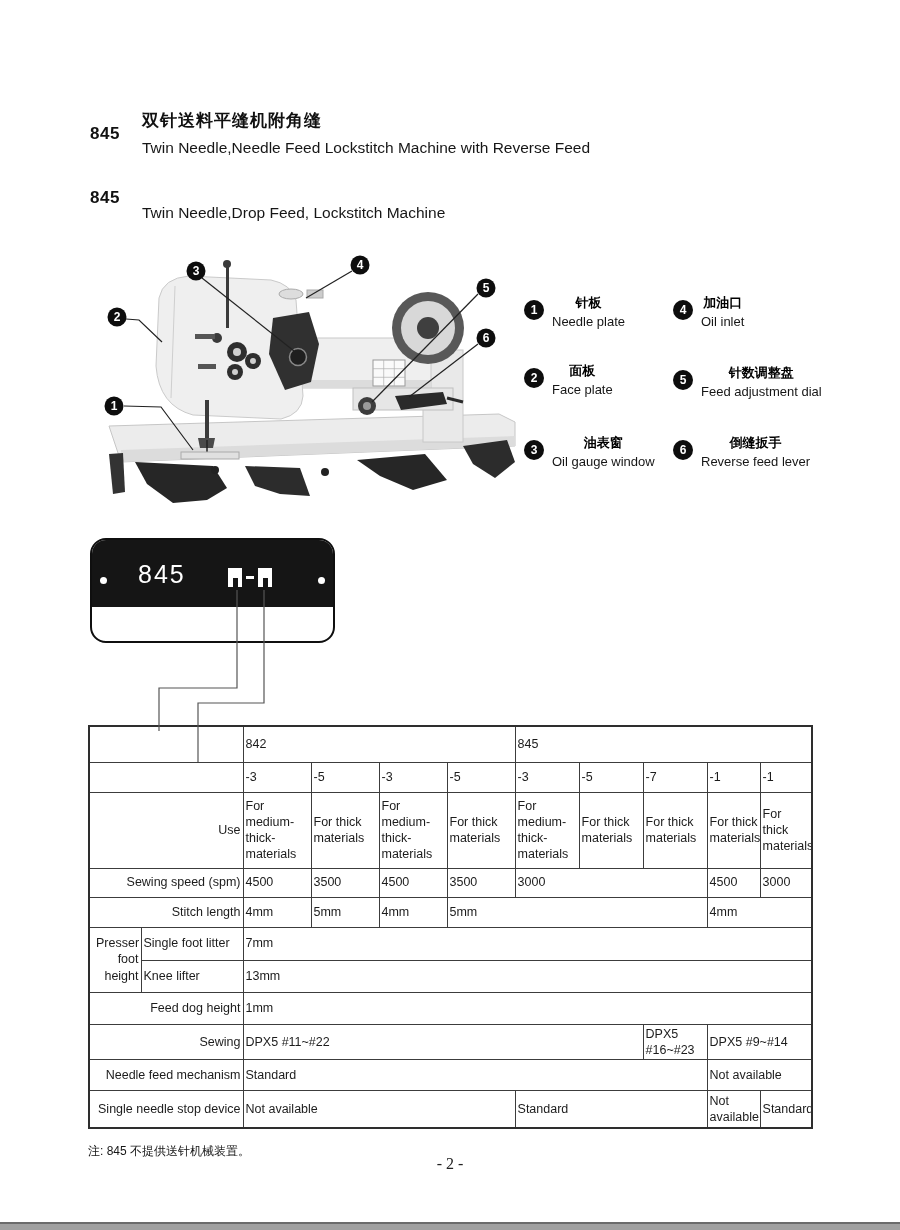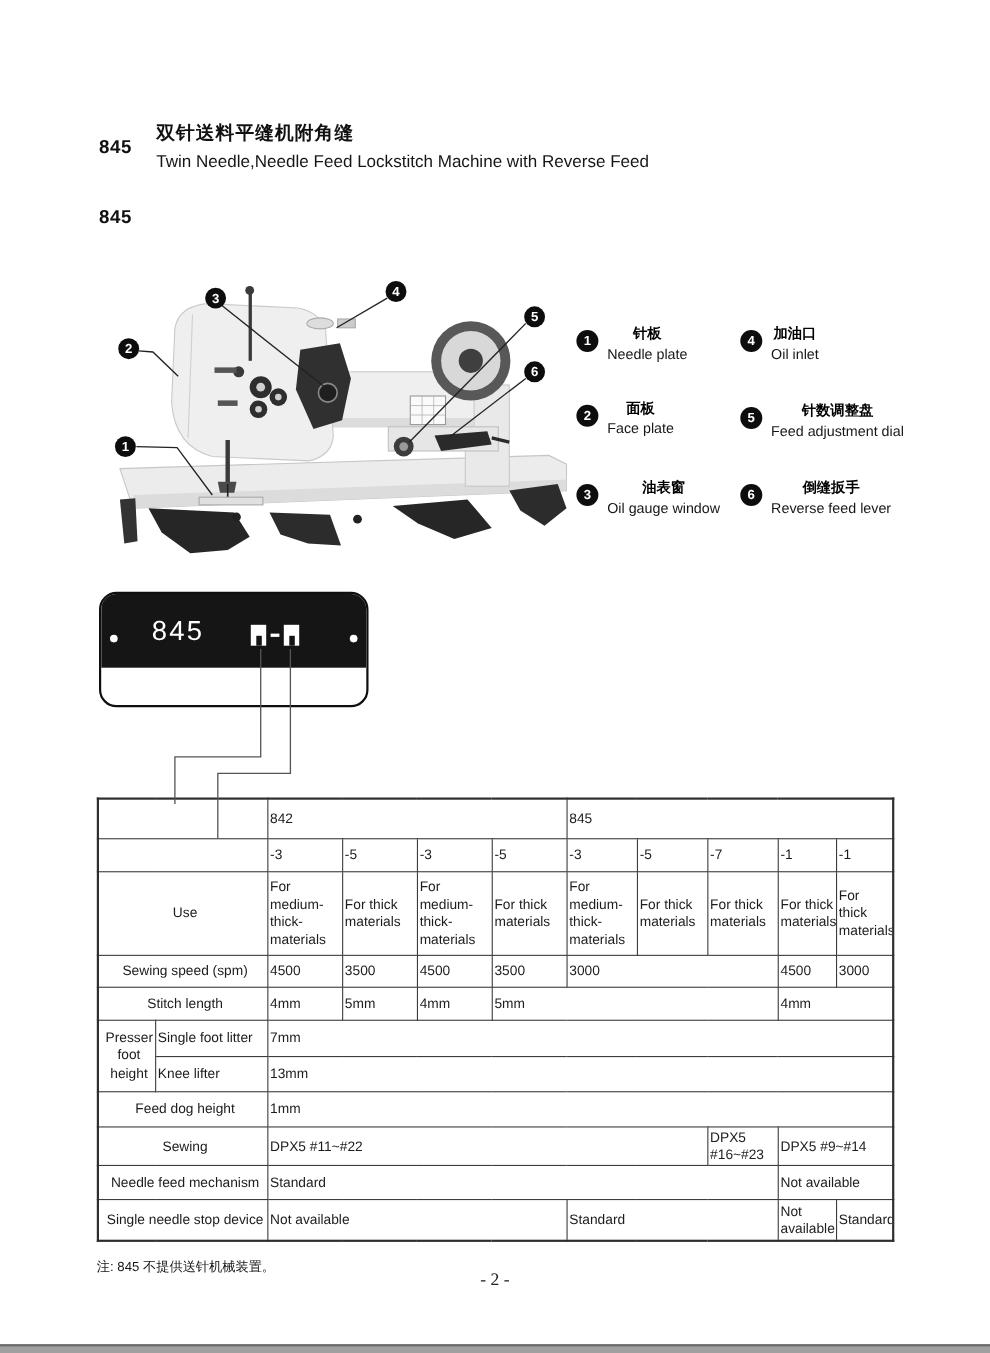--- a/index.html
+++ b/index.html
@@ -41,38 +41,39 @@
   .pnotch{position:absolute;left:4.5px;bottom:0;width:5px;height:9px;background:#151515;}
   .pdash{width:8px;height:3px;background:#fff;}
   .connectors{position:absolute;left:150px;top:590px;width:130px;height:183px;z-index:5;pointer-events:none;}
   
   .spec-table{
     position:absolute;left:88px;top:725px;width:724px;
     border-collapse:collapse;table-layout:fixed;background:#fff;
     font-size:12.5px;color:#1c1c1c;border:2px solid #2e2e2e;
   }
   .spec-table td{border:1px solid #3c3c3c;text-align:left;padding:1px 2px;line-height:1.3;overflow:hidden;}
-  .spec-table td.lbl{text-align:center;padding-left:6px;}
+  .spec-table td.lbl{text-align:right;padding-left:6px;}
   .pre{white-space:pre-line;}
   
   .note-en{font-size:12.5px;color:#161616;}
   .note-zh{font-size:12px;color:#161616;}
   .page-num{font-family:"Liberation Serif","DejaVu Serif",serif;font-size:16px;color:#222;}
   .scan-bar{position:absolute;left:0;top:1222px;width:900px;height:8px;background:#a0a0a0;border-top:2px solid #6b6b6b;}
 </style>
 </head>
 <body>
 
 <div class="page">
 
   <div class="abs model-num" style="left:90px;top:124px">845</div>
   <div class="abs title-zh" style="left:142px;top:109px">双针送料平缝机附角缝</div>
   <div class="abs title-en" style="left:142px;top:139px">Twin Needle,Needle Feed Lockstitch Machine with Reverse Feed</div>
 
   <div class="abs model-num" style="left:90px;top:188px">845</div>
+  <div class="abs title-en" style="left:142px;top:204px">Twin Needle,Drop Feed, Lockstitch Machine</div>
 
   <svg class="machine" viewBox="0 0 430 262">
     <g>
 
       <polygon points="14,178 404,166 420,174 420,198 26,214" fill="#ececec" stroke="#c6c6c6"></polygon>
       <polygon points="26,202 420,188 420,198 26,214" fill="#dcdcdc"></polygon>
 
       <polygon points="14,206 28,205 30,244 18,246" fill="#333"></polygon>
       <polygon points="40,214 118,218 132,240 112,252 78,255 52,236" fill="#262626"></polygon>
       <polygon points="150,218 205,220 215,248 185,246 160,238" fill="#2c2c2c"></polygon>

